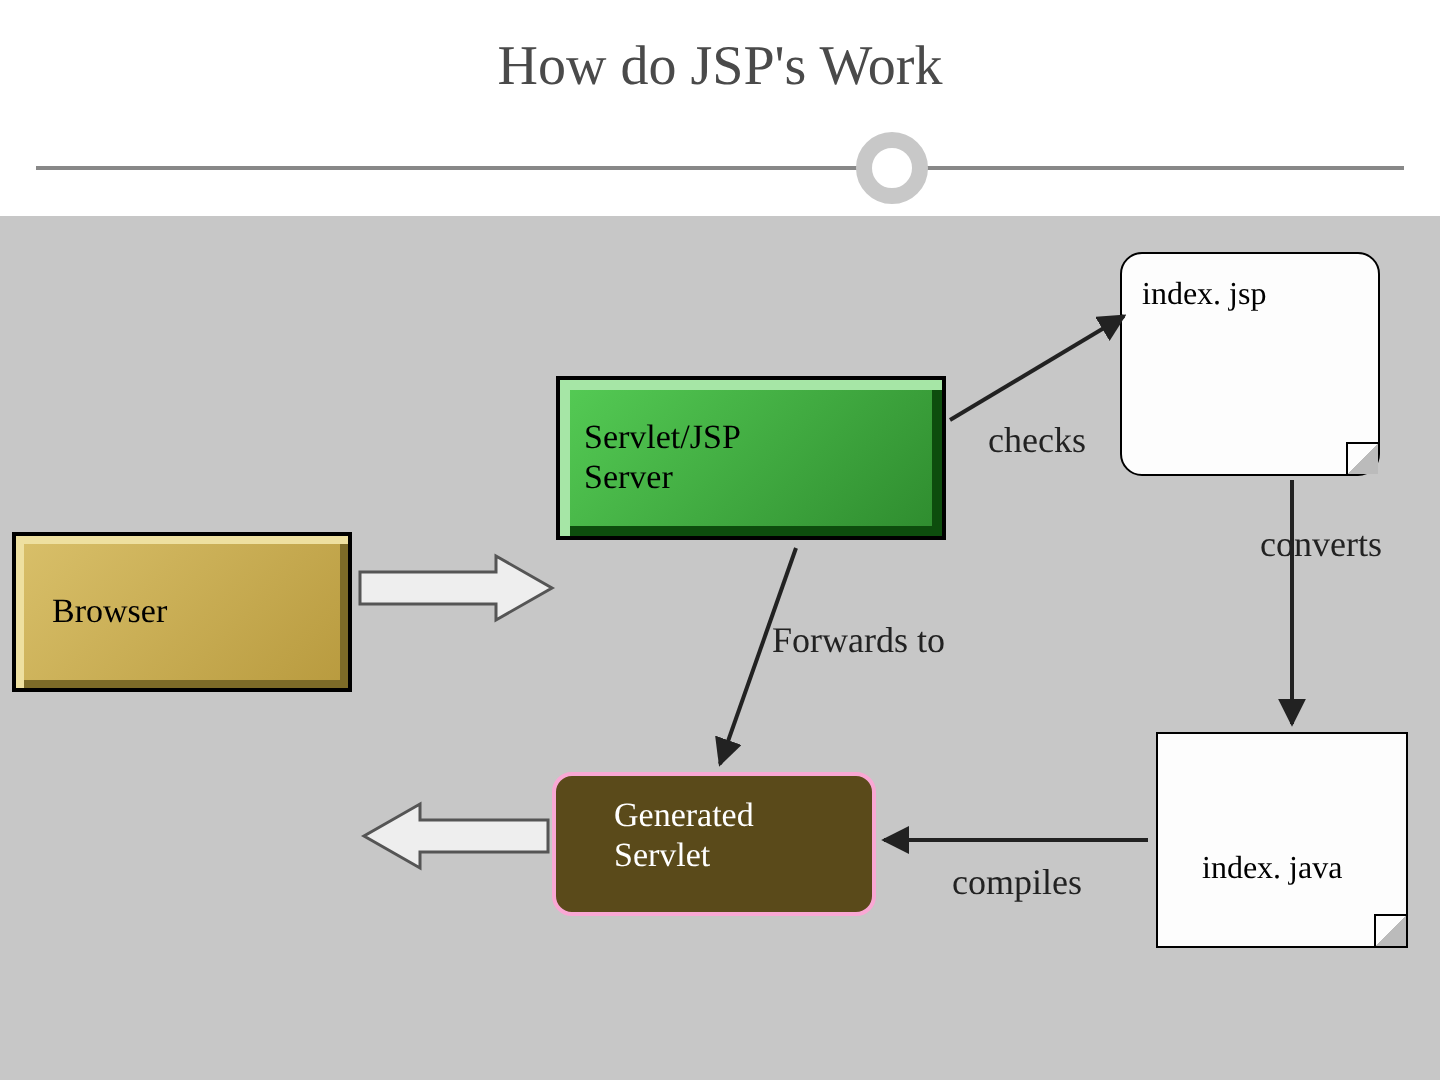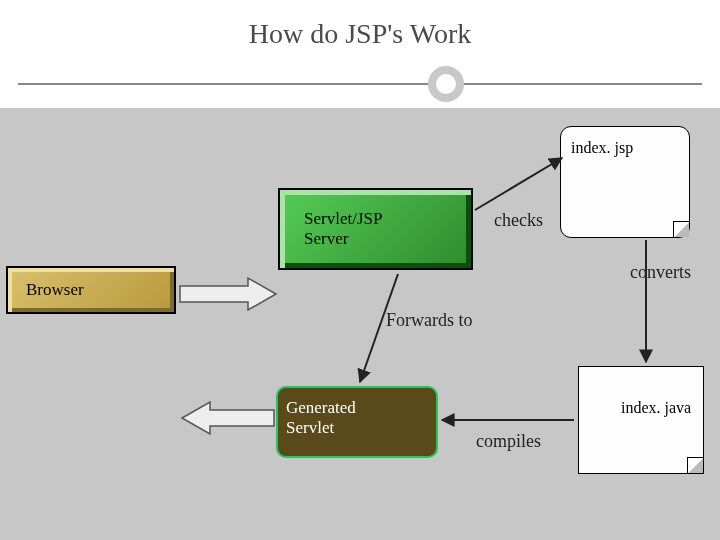--- a/index.html
+++ b/index.html
@@ -46,54 +46,54 @@
     left: 0;
     width: 720px;
     height: 432px;
     background: #c7c7c7;
   }
   .node-bevel {
     position: absolute;
     display: flex;
     align-items: center;
     justify-content: flex-start;
-    padding: 8px 24px;
+    padding: 8px 12px;
     font-size: 17px;
     color: #000;
     border: 2px solid #000;
   }
   .browser {
     left: 6px;
     top: 266px;
     width: 170px;
-    height: 48px;
+    height: 80px;
     background: linear-gradient(135deg,#d9c06a,#b89a3e);
     box-shadow: inset 4px 4px 0 #eee0a0, inset -4px -4px 0 #7d6b28;
     padding-left: 18px;
   }
   .server {
     left: 278px;
     top: 188px;
     width: 195px;
     height: 82px;
     background: linear-gradient(135deg,#55cc55,#2e8b2e);
     box-shadow: inset 5px 5px 0 #a6e6a6, inset -5px -5px 0 #0d4d0d;
   }
   .gen-servlet {
     position: absolute;
     left: 276px;
     top: 386px;
     width: 162px;
     height: 72px;
     background: #5a4a1a;
-    border: 2px solid #22c55e;
+    border: 2px solid #f9a8d4;
     border-radius: 10px;
     color: #fff;
     font-size: 17px;
-    padding: 10px 8px;
+    padding: 10px 29px;
   }
   .doc {
     position: absolute;
     background: #fdfdfd;
     border: 1px solid #000;
     font-size: 16px;
   }
   .doc .fold {
     position: absolute;
     right: 0;
@@ -117,23 +117,22 @@
     left: 10px;
   }
   .doc-java {
     left: 578px;
     top: 366px;
     width: 126px;
     height: 108px;
   }
   .doc-java .doc-label {
     position: absolute;
-    top: 32px;
+    top: 59px;
     left: 22px;
-    margin-left: 20px;
   }
   .label {
     position: absolute;
     font-size: 18px;
     color: #222;
   }
   .lbl-checks   { left: 494px; top: 210px; }
   .lbl-converts { left: 630px; top: 262px; }
   .lbl-forwards { left: 386px; top: 310px; font-size: 18px; }
   .lbl-compiles { left: 476px; top: 384px; margin-top: 47px; }

